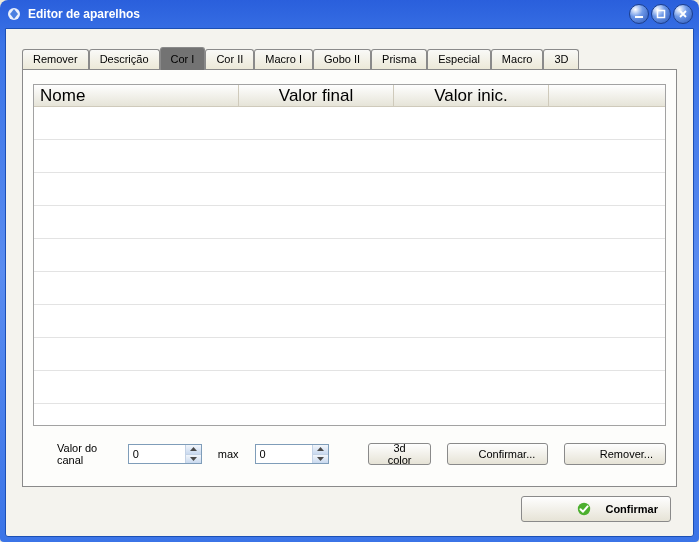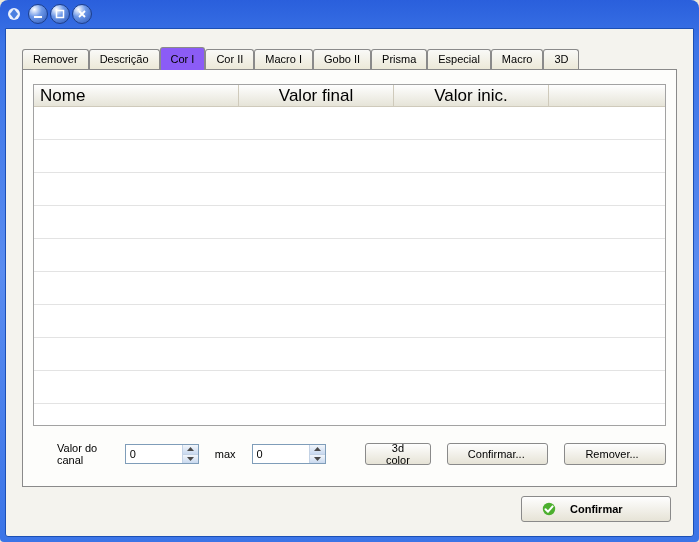--- a/index.html
+++ b/index.html
@@ -83,21 +83,21 @@
     border-bottom: none;
     background: linear-gradient(to bottom, #f9f9f7, #ece9d8);
     padding: 3px 10px 4px 10px;
     margin-right: 0px;
     border-radius: 3px 3px 0 0;
     font-size: 11px;
     cursor: pointer;
     position: relative;
   }
   .tab.active {
-    background: #8b5cf6;
+    background: #737373;
     border-color: #8a8a8a;
     padding-top: 5px;
     padding-bottom: 5px;
     margin-bottom: -1px;
     z-index: 3;
   }
   .tabpanel {
     border: 1px solid #8a8a8a;
     background: #fdfdfb;
     position: relative;
@@ -183,25 +183,25 @@
     cursor: pointer;
   }
   .spin .arrow + .arrow { border-top: 1px solid #c3d2e5; }
   .btn {
     height: 22px;
     border: 1px solid #8a8a8a;
     background: linear-gradient(to bottom, #fefefe, #e6e3d6);
     border-radius: 3px;
     font-size: 11px;
     font-family: inherit;
-    padding: 0 20px;
+    padding: 0 12px;
     cursor: pointer;
     display: inline-flex;
     align-items: center;
-    justify-content: flex-start;
+    justify-content: flex-end;
     box-sizing: border-box;
   }
   .btn.wide { width: 122px; }
   .btn.sm { width: 72px; }
   .footer {
     position: absolute;
     right: 22px;
     bottom: 14px;
   }
   .btn.confirm {
@@ -219,20 +219,21 @@
 <body>
 
 <div class="window">
   <div class="titlebar">
     <span class="app-icon">
       <svg width="14" height="14" viewBox="0 0 14 14">
         <circle cx="7" cy="7" r="6" fill="#fff" opacity="0.9"></circle>
         <path d="M7 2 L11 7 L7 12 L3 7 Z" fill="#4a7fe0"></path>
       </svg>
     </span>
+    <span class="title-text">Editor de aparelhos</span>
     <div class="win-controls">
       <div class="win-btn">
         <svg width="10" height="10" viewBox="0 0 10 10">
             <rect x="1" y="7" width="8" height="2" fill="#fff"></rect>
           </svg>
       </div>
       <div class="win-btn">
         <svg width="10" height="10" viewBox="0 0 10 10">
             <rect x="1.5" y="1.5" width="7" height="7" fill="none" stroke="#fff" stroke-width="1.5"></rect>
           </svg>

